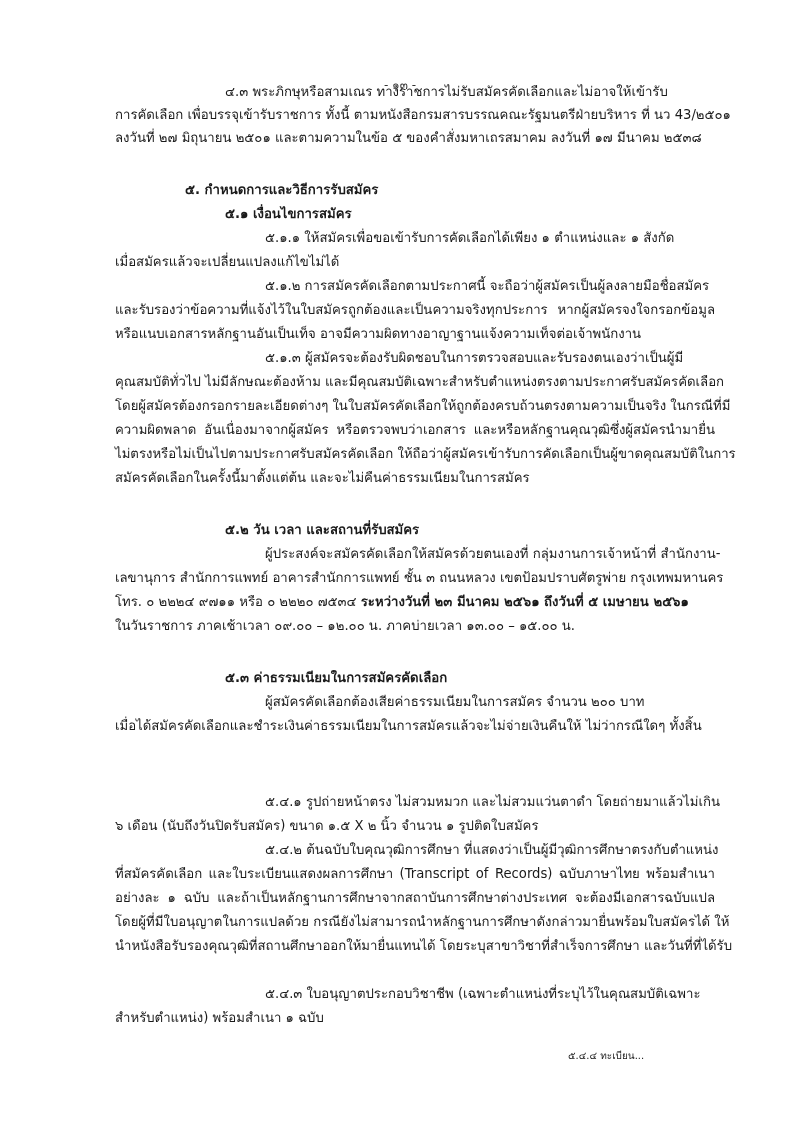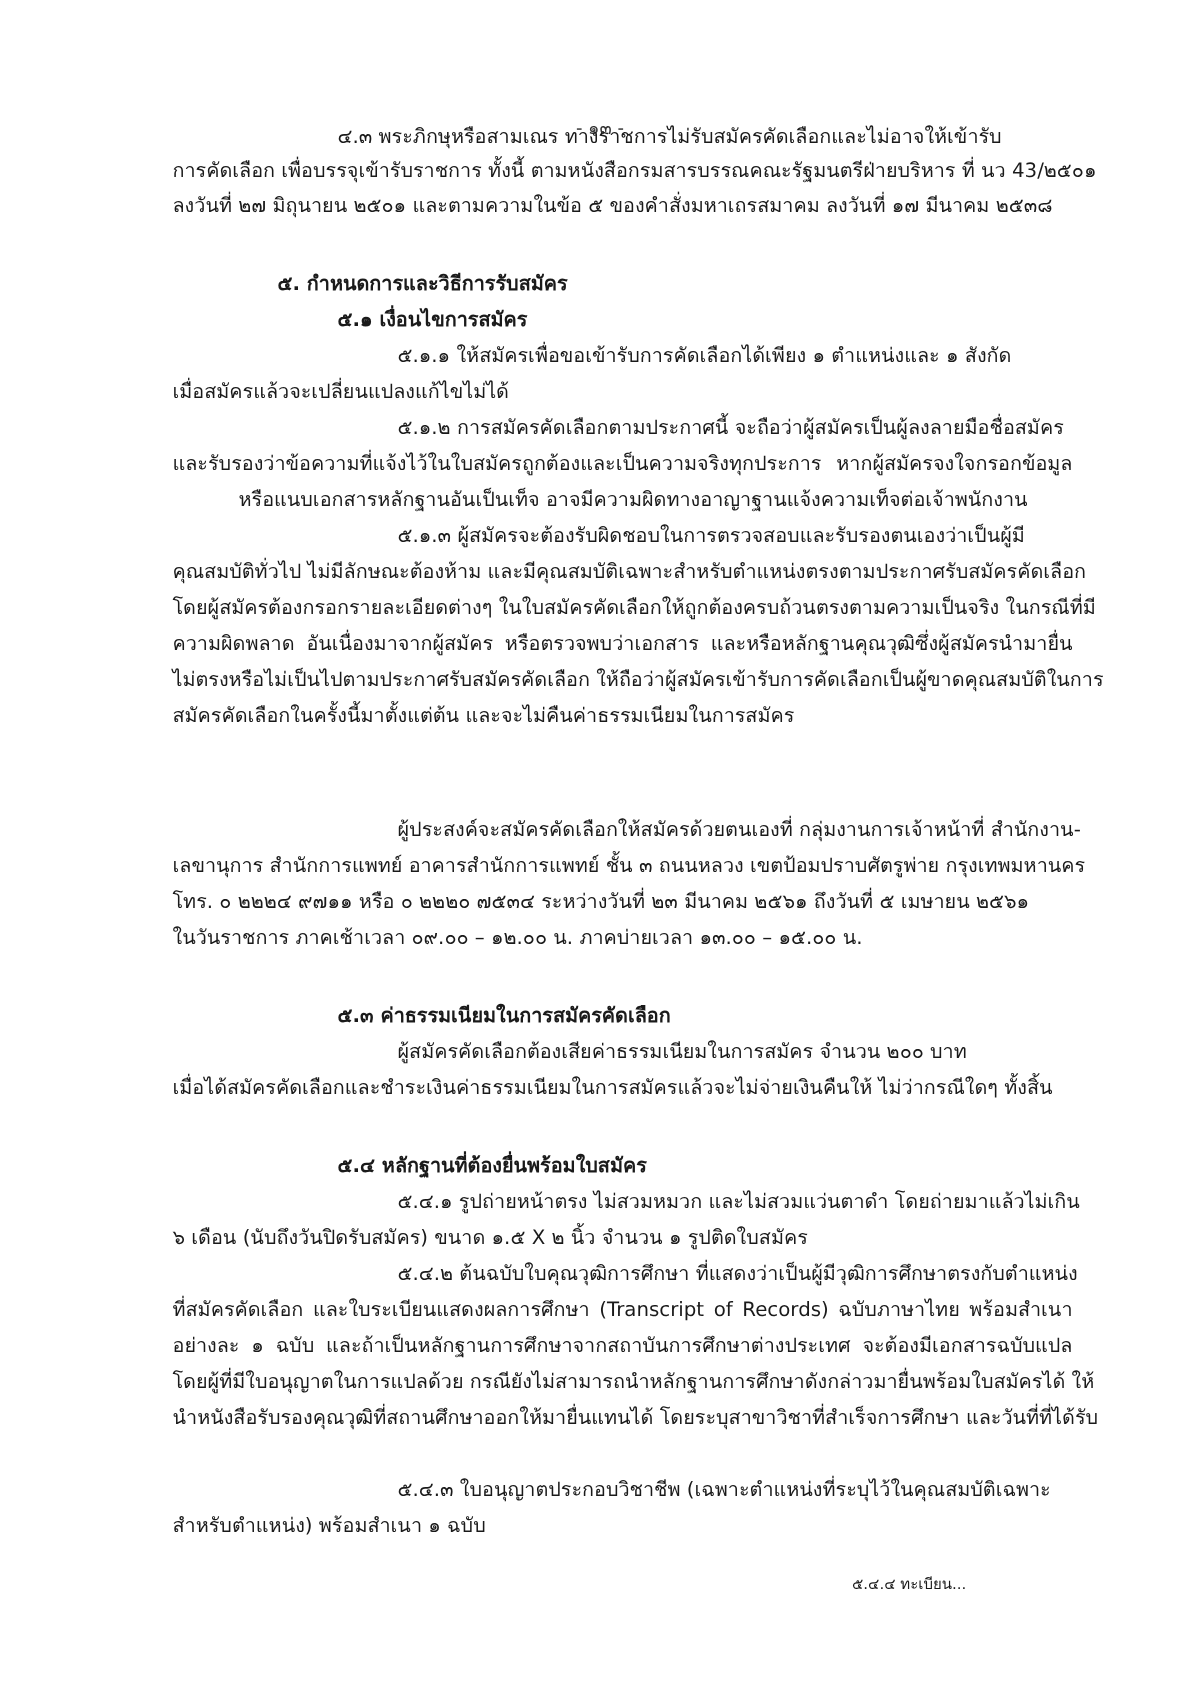--- a/index.html
+++ b/index.html
@@ -35,21 +35,21 @@
       text-align: justify;
       text-align-last: justify;
     }
     .last {
       left: 115px;
       text-align: left;
     }
     .ind1 { left: 185px; }
     .ind2 { left: 225px; }
     .ind3 { left: 265px; }
-    .b { font-weight: normal; }
+    .b { font-weight: bold; }
     .page-number {
       position: absolute;
       left: 0;
       width: 800px;
       text-align: center;
       top: 36px;
       font-size: 12px;
       color: #333;
       margin-top: 39px;
     }
@@ -73,41 +73,41 @@
   <div class="line last" style="top:128px;">ลงวันที่  ๒๗ มิถุนายน ๒๕๐๑ และตามความในข้อ ๕ ของคำสั่งมหาเถรสมาคม ลงวันที่  ๑๗ มีนาคม ๒๕๓๘</div>
 
   <div class="line ind1 section-heading" style="top:180px;">๕.  กำหนดการและวิธีการรับสมัคร</div>
   <div class="line ind2 section-heading" style="top:204px;">๕.๑  เงื่อนไขการสมัคร</div>
 
   <div class="line ind3" style="top:228px;">๕.๑.๑  ให้สมัครเพื่อขอเข้ารับการคัดเลือกได้เพียง ๑ ตำแหน่งและ ๑ สังกัด</div>
   <div class="line last" style="top:252px;">เมื่อสมัครแล้วจะเปลี่ยนแปลงแก้ไขไม่ได้</div>
 
   <div class="line ind3" style="top:276px;">๕.๑.๒  การสมัครคัดเลือกตามประกาศนี้ จะถือว่าผู้สมัครเป็นผู้ลงลายมือชื่อสมัคร</div>
   <div class="line full" style="top:300px;">และรับรองว่าข้อความที่แจ้งไว้ในใบสมัครถูกต้องและเป็นความจริงทุกประการ หากผู้สมัครจงใจกรอกข้อมูล</div>
-  <div class="line last" style="top:324px;margin-left:44px;">หรือแนบเอกสารหลักฐานอันเป็นเท็จ อาจมีความผิดทางอาญาฐานแจ้งความเท็จต่อเจ้าพนักงาน</div>
+  <div class="line last" style="top:324px;">หรือแนบเอกสารหลักฐานอันเป็นเท็จ อาจมีความผิดทางอาญาฐานแจ้งความเท็จต่อเจ้าพนักงาน</div>
 
   <div class="line ind3" style="top:348px;">๕.๑.๓  ผู้สมัครจะต้องรับผิดชอบในการตรวจสอบและรับรองตนเองว่าเป็นผู้มี</div>
   <div class="line full" style="top:372px;">คุณสมบัติทั่วไป ไม่มีลักษณะต้องห้าม และมีคุณสมบัติเฉพาะสำหรับตำแหน่งตรงตามประกาศรับสมัครคัดเลือก</div>
   <div class="line full" style="top:396px;">โดยผู้สมัครต้องกรอกรายละเอียดต่างๆ ในใบสมัครคัดเลือกให้ถูกต้องครบถ้วนตรงตามความเป็นจริง ในกรณีที่มี</div>
   <div class="line full" style="top:420px;">ความผิดพลาด  อันเนื่องมาจากผู้สมัคร หรือตรวจพบว่าเอกสาร และหรือหลักฐานคุณวุฒิซึ่งผู้สมัครนำมายื่น</div>
   <div class="line full" style="top:444px;">ไม่ตรงหรือไม่เป็นไปตามประกาศรับสมัครคัดเลือก ให้ถือว่าผู้สมัครเข้ารับการคัดเลือกเป็นผู้ขาดคุณสมบัติในการ</div>
   <div class="line last" style="top:468px;">สมัครคัดเลือกในครั้งนี้มาตั้งแต่ต้น และจะไม่คืนค่าธรรมเนียมในการสมัคร</div>
 
+  <div class="line ind2 section-heading" style="top:520px;">๕.๒  วัน เวลา และสถานที่รับสมัคร</div>
   <div class="line ind3" style="top:544px;">ผู้ประสงค์จะสมัครคัดเลือกให้สมัครด้วยตนเองที่ กลุ่มงานการเจ้าหน้าที่ สำนักงาน-</div>
   <div class="line full" style="top:568px;">เลขานุการ สำนักการแพทย์ อาคารสำนักการแพทย์ ชั้น ๓  ถนนหลวง เขตป้อมปราบศัตรูพ่าย กรุงเทพมหานคร</div>
   <div class="line last" style="top:592px;">
     <span>โทร. ๐ ๒๒๒๔ ๙๗๑๑ หรือ ๐ ๒๒๒๐ ๗๕๓๔ </span><span class="b">ระหว่างวันที่ ๒๓ มีนาคม ๒๕๖๑ ถึงวันที่  ๕ เมษายน ๒๕๖๑</span>
   </div>
   <div class="line last" style="top:616px;">ในวันราชการ ภาคเช้าเวลา ๐๙.๐๐ – ๑๒.๐๐ น. ภาคบ่ายเวลา ๑๓.๐๐ – ๑๕.๐๐ น.</div>
 
   <div class="line ind2 section-heading" style="top:668px;">๕.๓  ค่าธรรมเนียมในการสมัครคัดเลือก</div>
   <div class="line ind3" style="top:692px;">ผู้สมัครคัดเลือกต้องเสียค่าธรรมเนียมในการสมัคร  จำนวน  ๒๐๐  บาท</div>
   <div class="line last" style="top:716px;">เมื่อได้สมัครคัดเลือกและชำระเงินค่าธรรมเนียมในการสมัครแล้วจะไม่จ่ายเงินคืนให้ ไม่ว่ากรณีใดๆ ทั้งสิ้น</div>
 
-  <div class="line ind2 section-heading" style="top:768px;">๕.๔  หลักฐานที่ต้องยื่นพร้อมใบสมัคร</div>
 
   <div class="line ind3" style="top:792px;">๕.๔.๑  รูปถ่ายหน้าตรง ไม่สวมหมวก และไม่สวมแว่นตาดำ โดยถ่ายมาแล้วไม่เกิน</div>
   <div class="line last" style="top:816px;">๖ เดือน  (นับถึงวันปิดรับสมัคร)  ขนาด ๑.๕ X ๒ นิ้ว จำนวน ๑ รูปติดใบสมัคร</div>
 
   <div class="line ind3" style="top:840px;">๕.๔.๒  ต้นฉบับใบคุณวุฒิการศึกษา ที่แสดงว่าเป็นผู้มีวุฒิการศึกษาตรงกับตำแหน่ง</div>
   <div class="line full" style="top:864px;">ที่สมัครคัดเลือก   และใบระเบียนแสดงผลการศึกษา (Transcript of Records)  ฉบับภาษาไทย  พร้อมสำเนา</div>
   <div class="line full" style="top:888px;">อย่างละ  ๑ ฉบับ  และถ้าเป็นหลักฐานการศึกษาจากสถาบันการศึกษาต่างประเทศ  จะต้องมีเอกสารฉบับแปล</div>
   <div class="line full" style="top:912px;">โดยผู้ที่มีใบอนุญาตในการแปลด้วย กรณียังไม่สามารถนำหลักฐานการศึกษาดังกล่าวมายื่นพร้อมใบสมัครได้ ให้</div>
   <div class="line full" style="top:936px;">นำหนังสือรับรองคุณวุฒิที่สถานศึกษาออกให้มายื่นแทนได้ โดยระบุสาขาวิชาที่สำเร็จการศึกษา และวันที่ที่ได้รับ</div>
 

